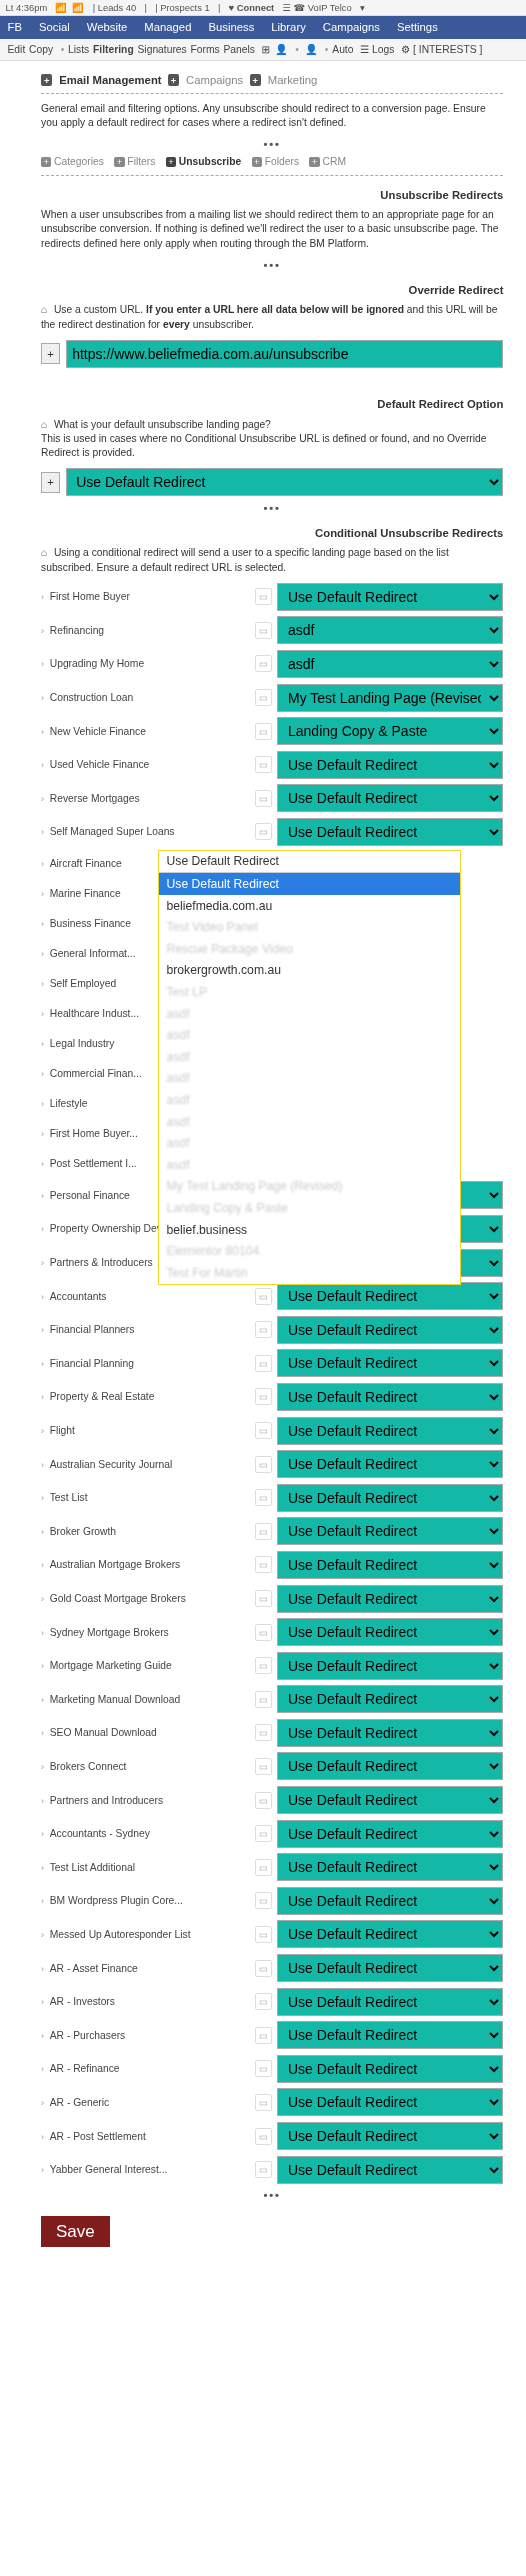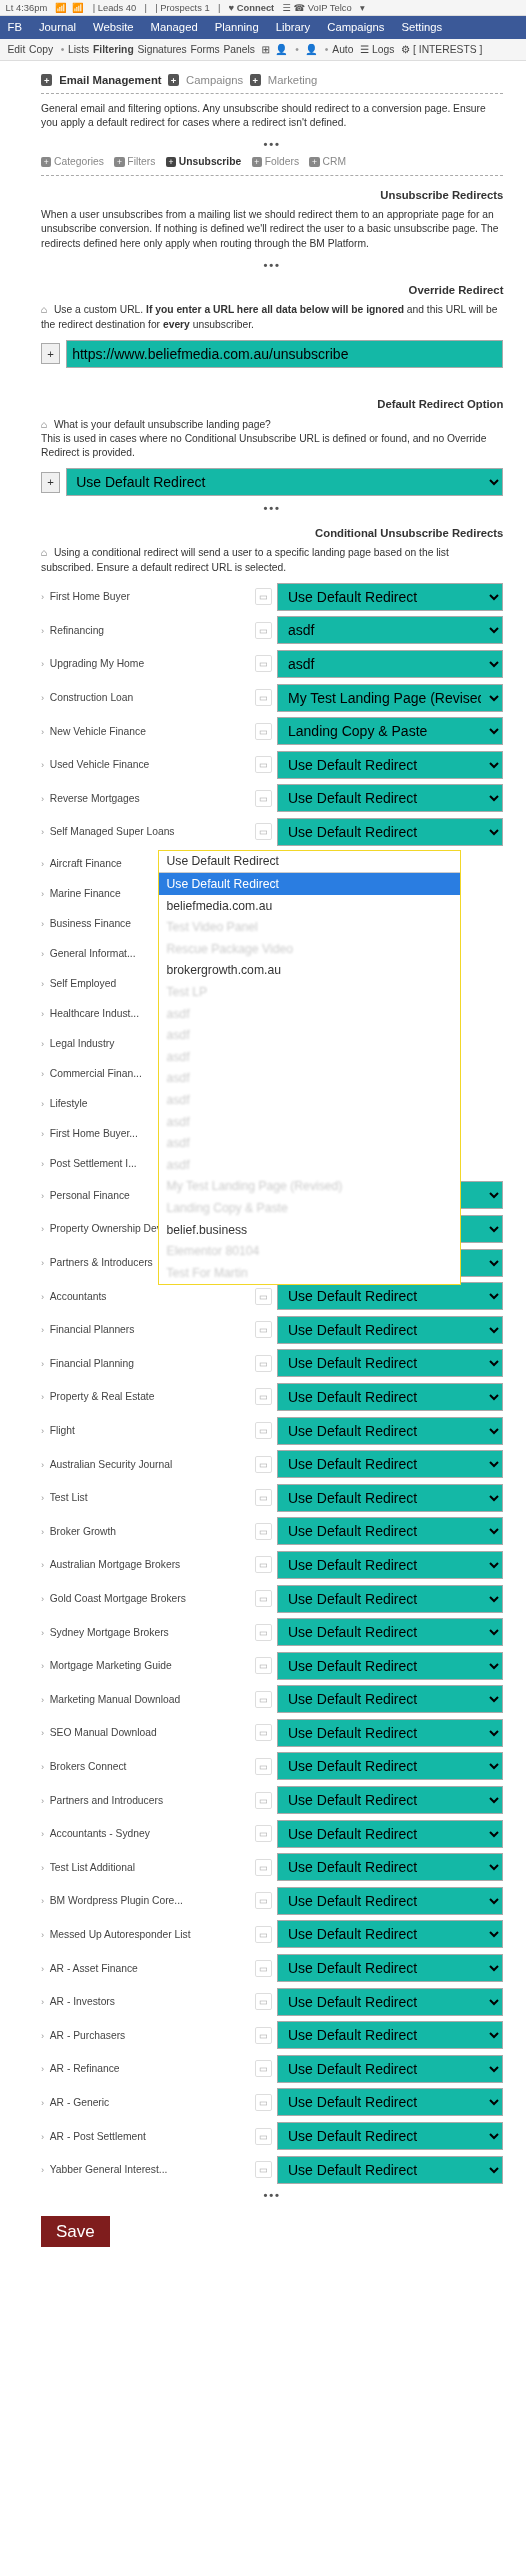--- a/index.html
+++ b/index.html
@@ -59,24 +59,24 @@
   <span>Lt 4:36pm</span>
   <span>📶</span><span>📶</span>
   <span>| <span>Leads 40</span> |</span>
   <span>| <span>Prospects 1</span> |</span>
   <span>♥ <b>Connect</b></span>
   <span>☰ ☎ <span>VoIP Telco</span> ▾</span>
 </div>
 
 <div class="mainnav">
   <span class="item">FB</span>
-  <span class="item">Journal</span>
+  <span class="item">Social</span>
   <span class="item">Website</span>
   <span class="item">Managed</span>
-  <span class="item">Planning</span>
+  <span class="item">Business</span>
   <span class="item">Library</span>
   <span class="item">Campaigns</span>
   <span class="item">Settings</span>
 </div>
 
 <div class="subnav">
   <span class="item">Edit</span>
   <span class="item">Copy</span>
   <span class="sep">•</span>
   <span class="item">Lists</span>

